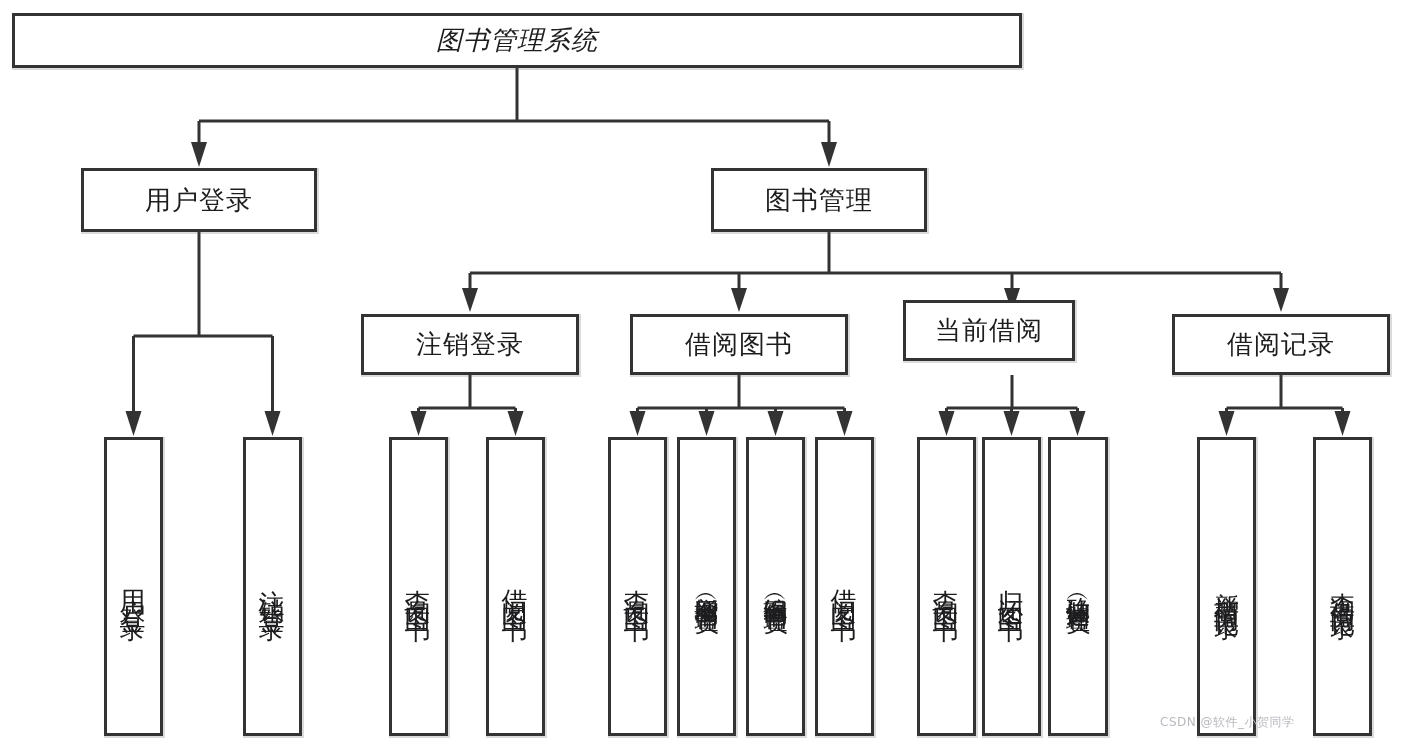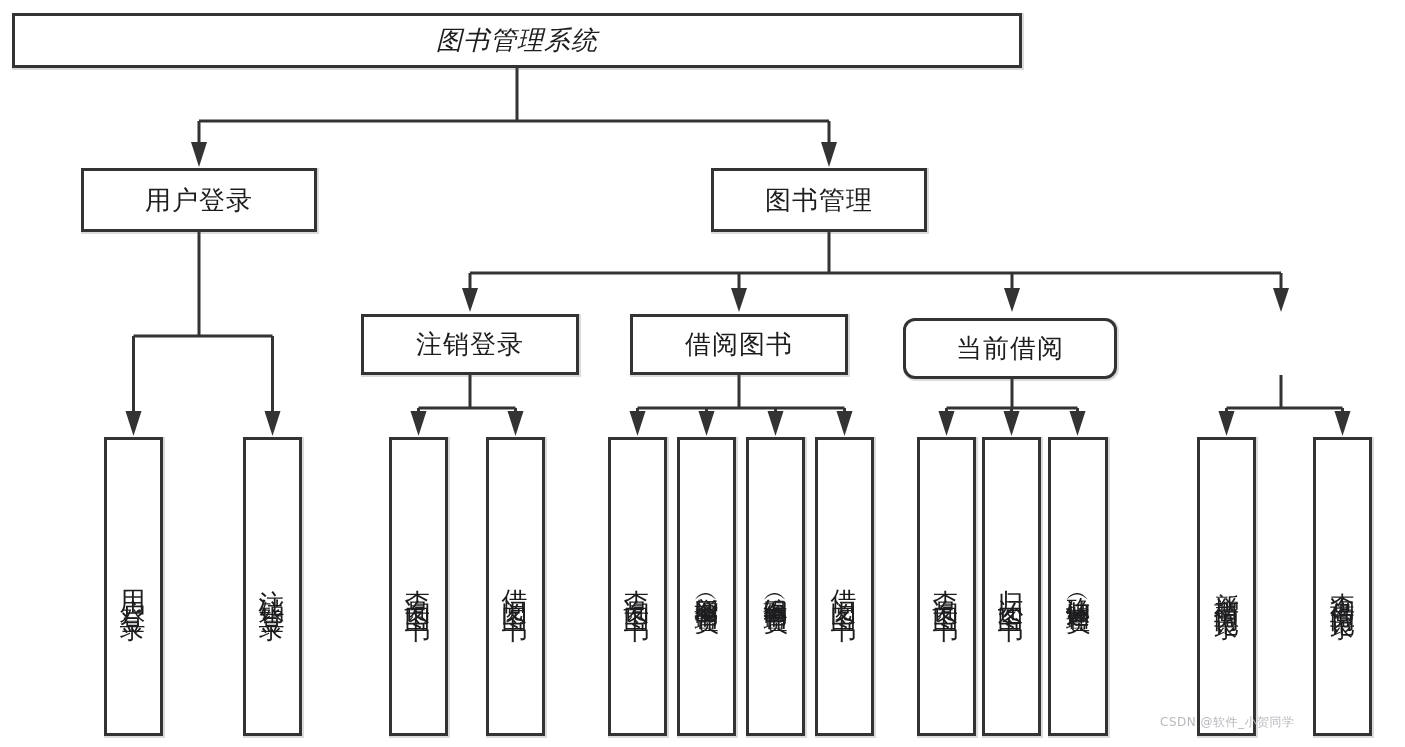--- a/index.html
+++ b/index.html
@@ -82,21 +82,22 @@
     <polygon class="arrowhead" points="1334.5,411 1350.5,411 1342.5,436"></polygon>
   </svg>
 
   <div class="node h-label" style="left:12px;top:13px;width:1010px;height:55px;font-style:italic;">图书管理系统</div>
 
   <div class="node h-label" style="left:81px;top:168px;width:236px;height:64px;">用户登录</div>
   <div class="node h-label" style="left:711px;top:168px;width:216px;height:64px;">图书管理</div>
 
   <div class="node h-label" style="left:361px;top:314px;width:218px;height:61px;">注销登录</div>
   <div class="node h-label" style="left:630px;top:314px;width:218px;height:61px;">借阅图书</div>
-  <div class="node h-label" style="left:903px;top:318px;width:214px;height:61px;border-radius:12px;">当前借阅</div>
+  <div class="node h-label" style="left:903px;top:300px;width:172px;height:61px;">当前借阅</div>
+  <div class="node h-label" style="left:1172px;top:314px;width:218px;height:61px;">借阅记录</div>
 
   <div class="node v-node chars-4" style="left:104px;top:437px;width:59px;height:299px;">用户登录</div>
   <div class="node v-node chars-4" style="left:243px;top:437px;width:59px;height:299px;">注销登录</div>
 
   <div class="node v-node chars-4" style="left:389px;top:437px;width:59px;height:299px;">查询图书</div>
   <div class="node v-node chars-4" style="left:486px;top:437px;width:59px;height:299px;">借阅图书</div>
 
   <div class="node v-node chars-4" style="left:608px;top:437px;width:59px;height:299px;">查询图书</div>
   <div class="node v-node chars-9" style="left:677px;top:437px;width:59px;height:299px;">新增图书（管理员）</div>
   <div class="node v-node chars-9" style="left:746px;top:437px;width:59px;height:299px;">编辑图书（管理员）</div>

